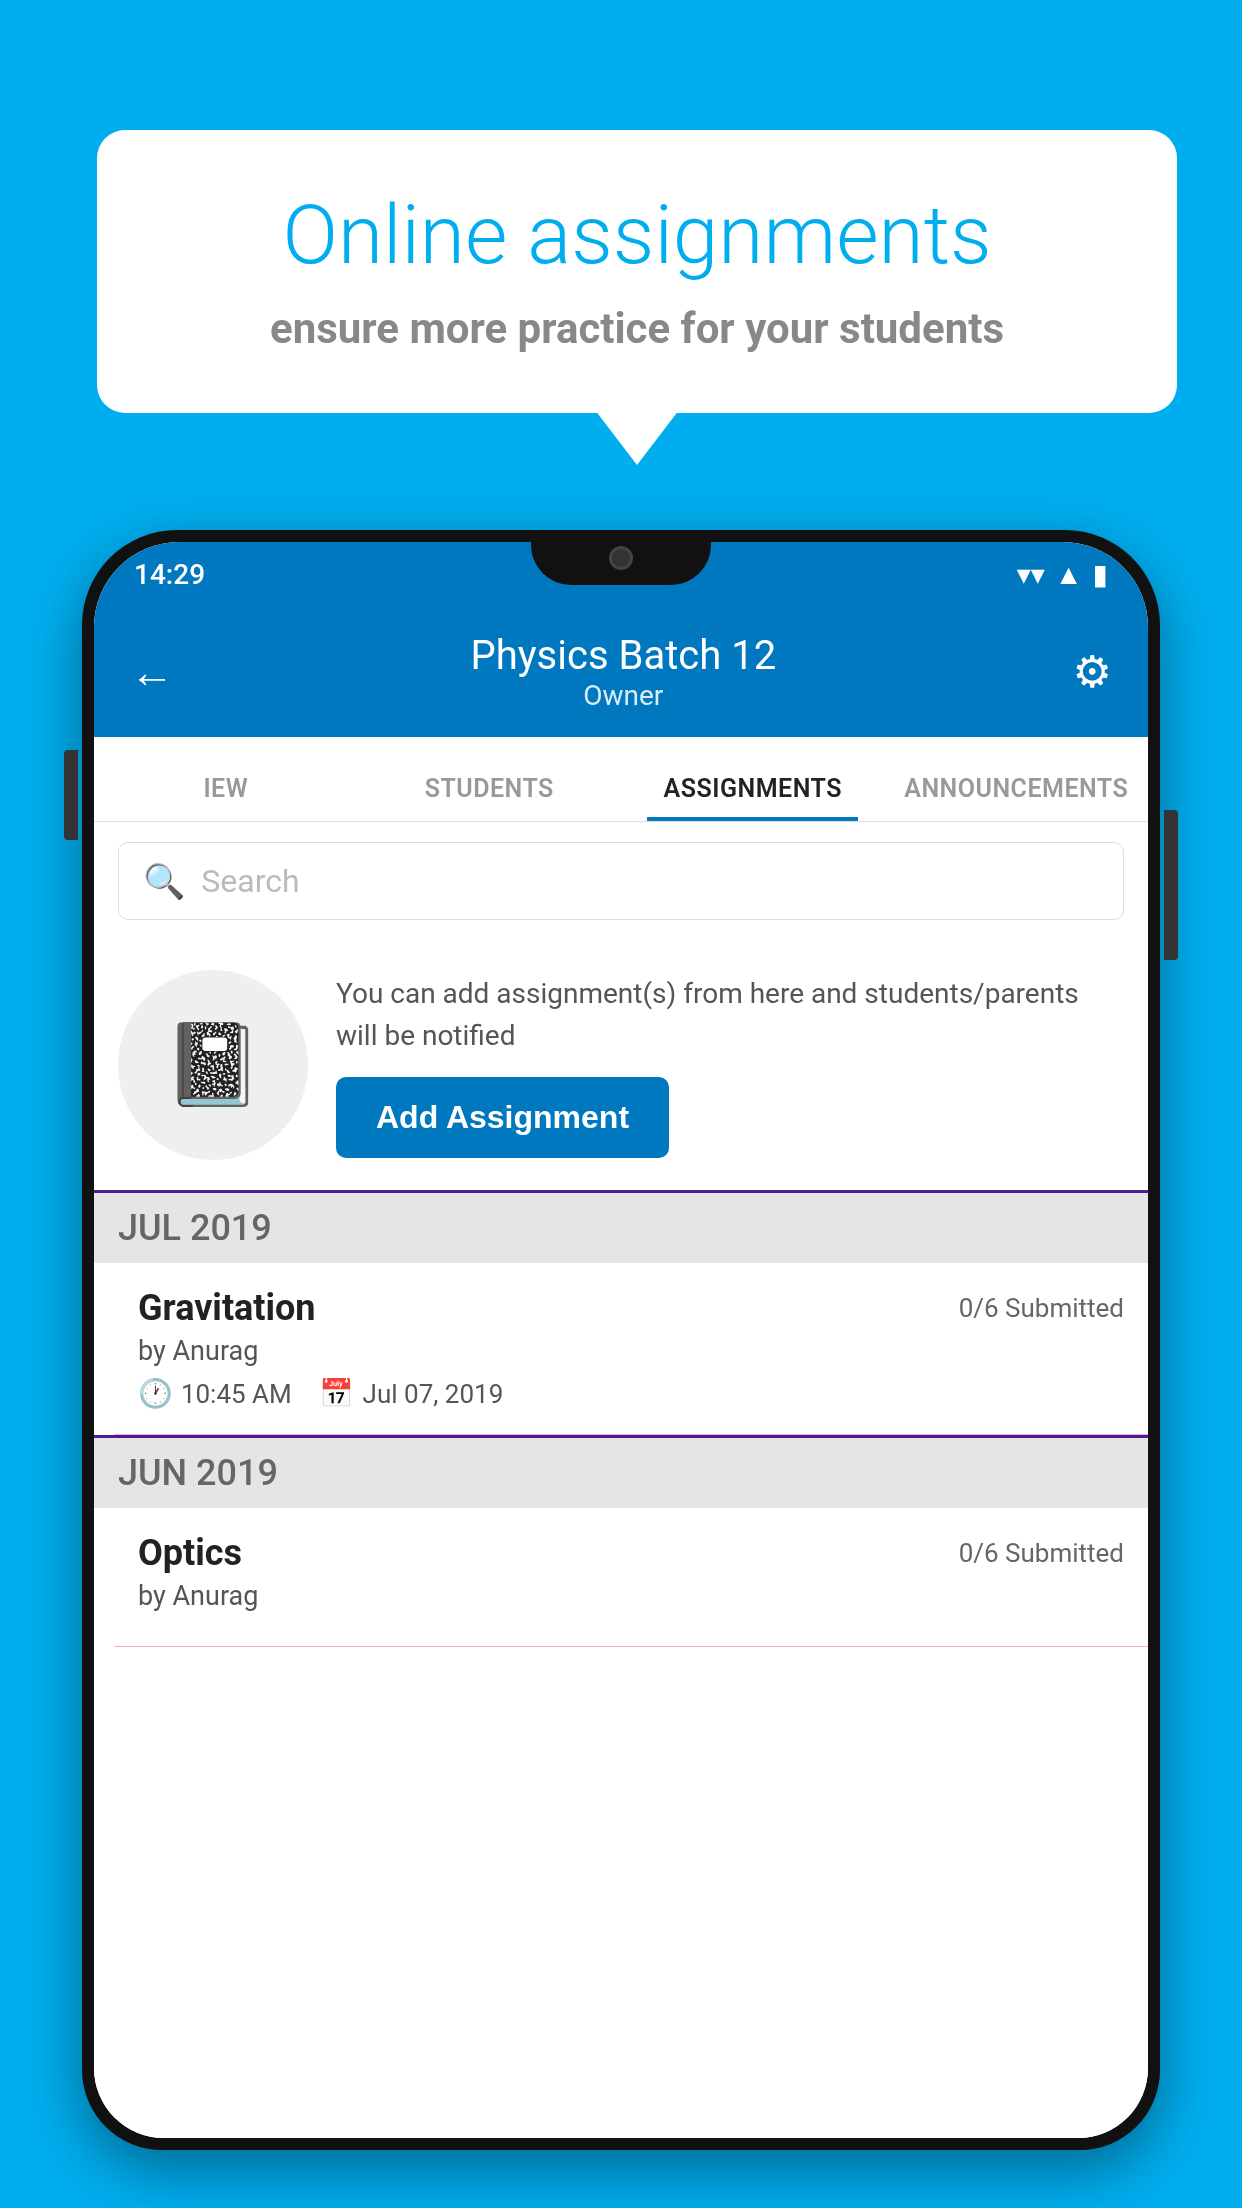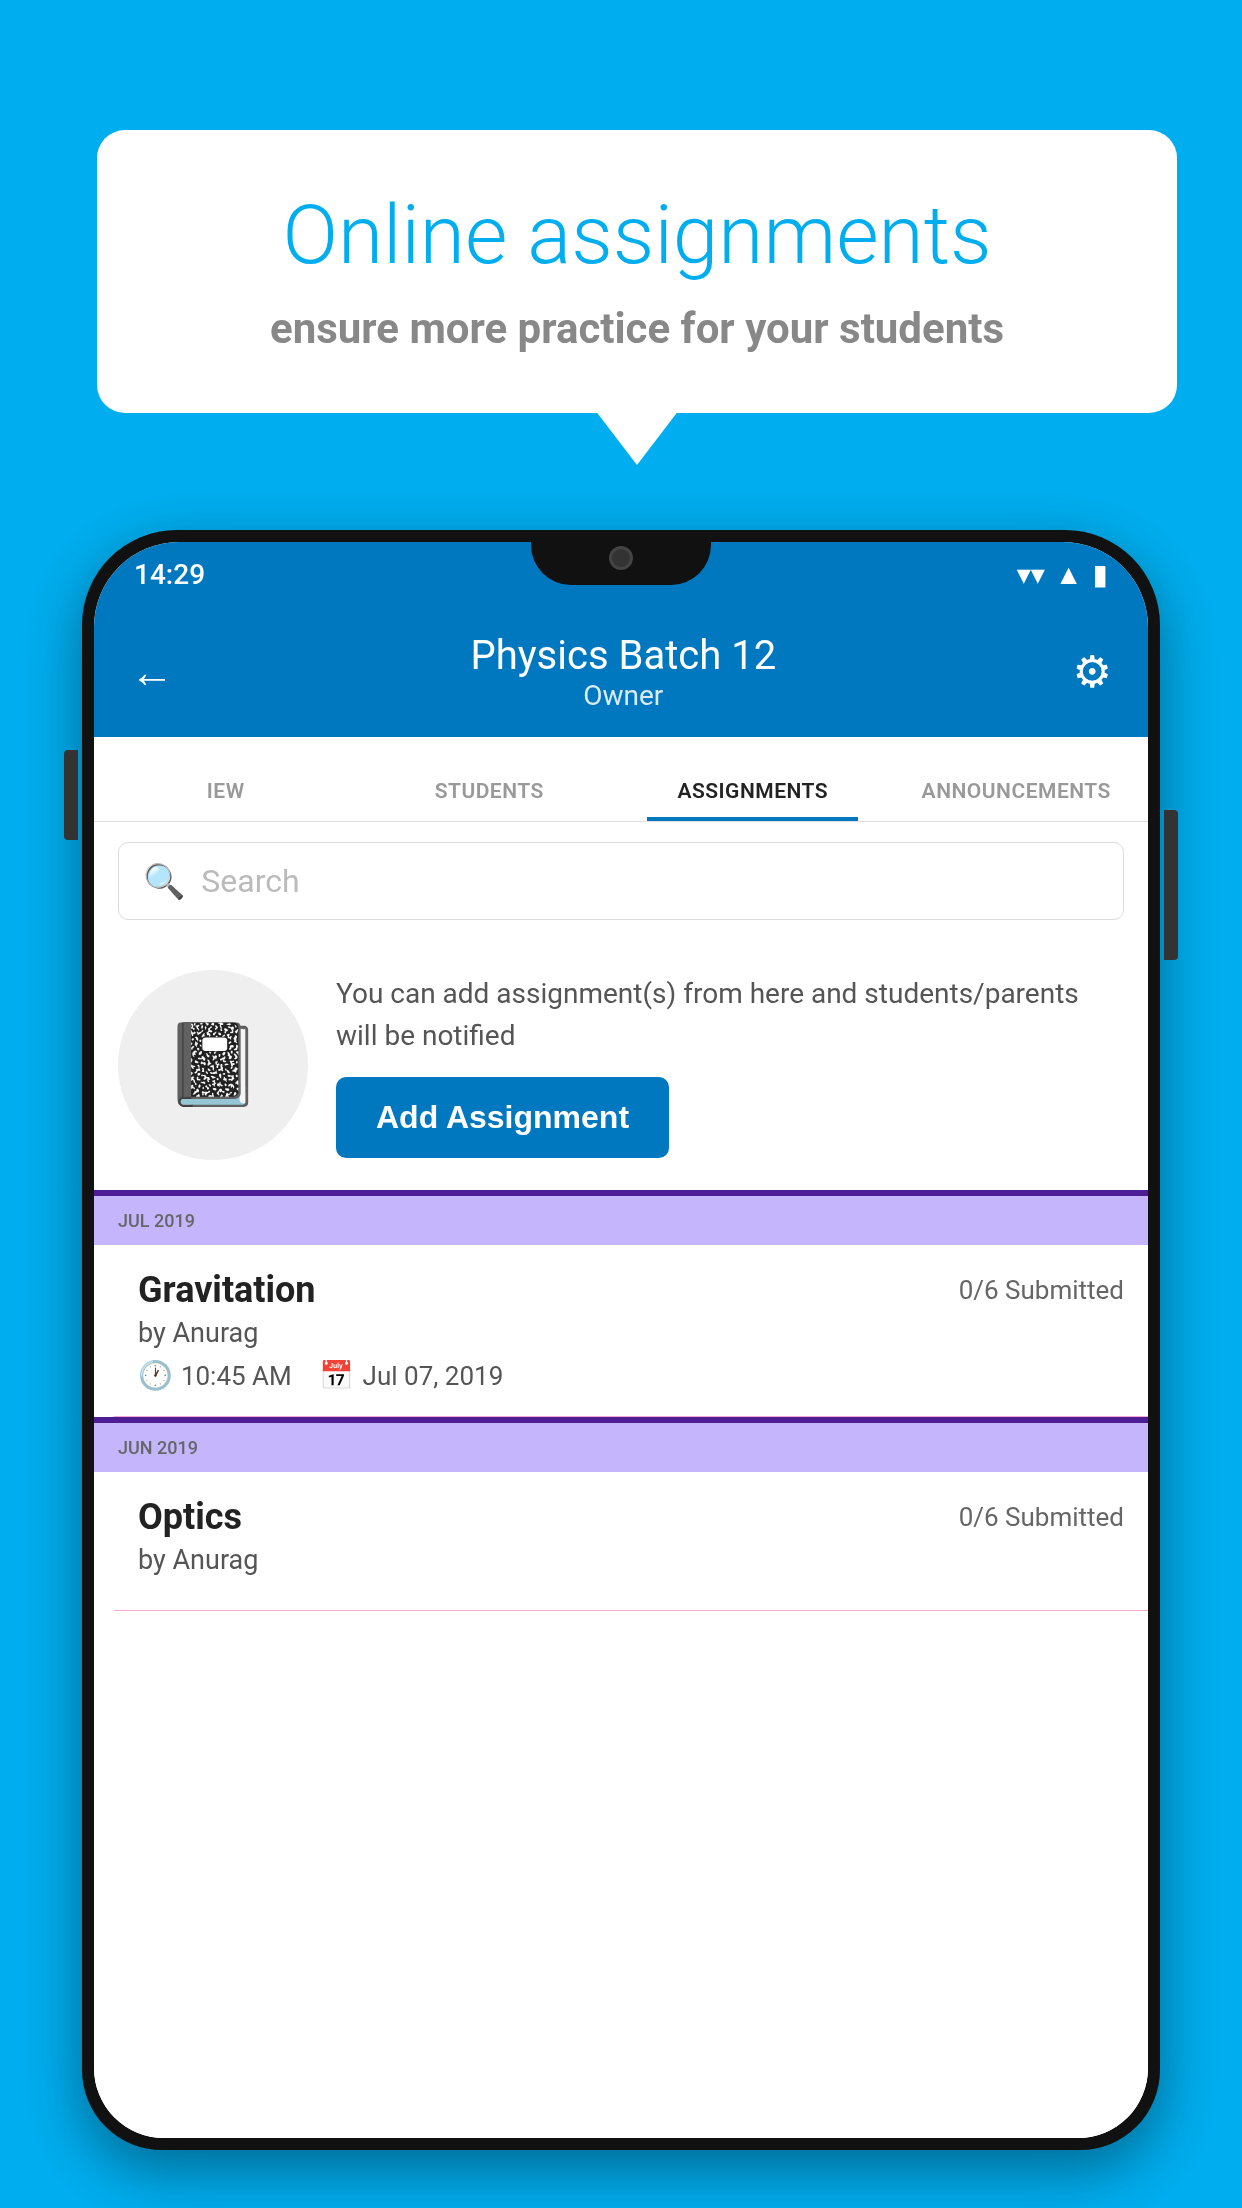--- a/index.html
+++ b/index.html
@@ -188,21 +188,21 @@
       display: flex;
       background: white;
       border-bottom: 1px solid #e0e0e0;
       height: 85px;
       align-items: flex-end;
     }
     .tab {
       flex: 1;
       text-align: center;
       padding-bottom: 18px;
-      font-size: 21px;
+      font-size: 25px;
       font-weight: 600;
       color: #999;
       letter-spacing: 0.5px;
       cursor: pointer;
       position: relative;
     }
     .tab.active {
       color: #222;
     }
     .tab.active::after {
@@ -279,26 +279,26 @@
       border: none;
       border-radius: 10px;
       padding: 22px 40px;
       font-size: 32px;
       font-weight: 600;
       cursor: pointer;
     }
 
     
     .section-header {
-      background: #c4b5fd;
+      background: #e5e5e5;
       padding: 14px 24px;
-      font-size: 18px;
+      font-size: 36px;
       color: #666;
       font-weight: 500;
-      border-top: 6px solid #4c1d95;
+      border-top: 3px solid #4c1d95;
     }
 
     
     .assignment-item {
       padding: 24px 24px;
       border-bottom: 1px solid #f9a8d4;
       background: white;
       margin-left: 20px;
     }
     .assignment-row1 {

